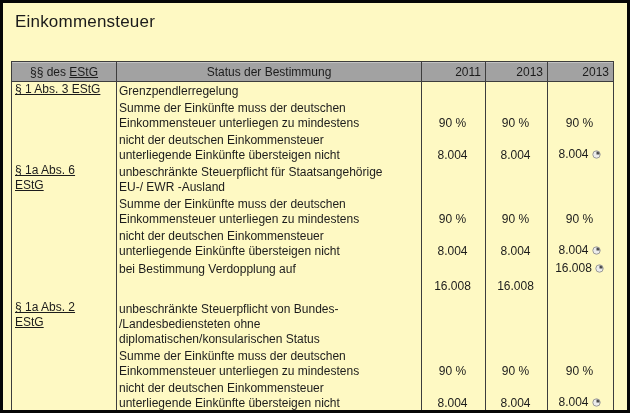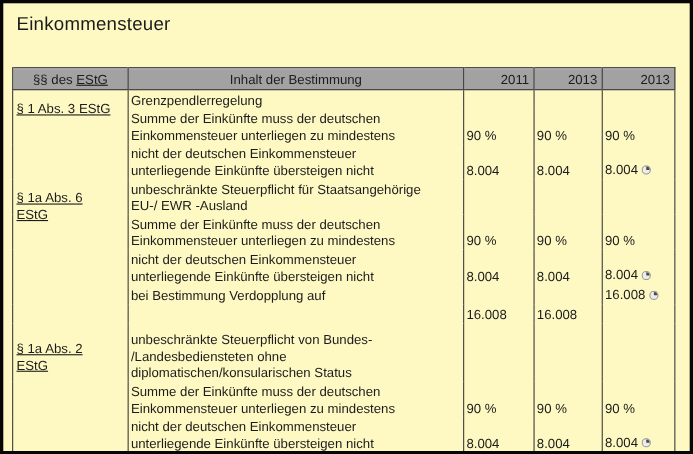--- a/index.html
+++ b/index.html
@@ -25,27 +25,27 @@
   .tax-table col.c-y3 { width: 66px; }
   .tax-table th {
     background: #a2a2a2; border-left: 1px solid #3d3d3d;
     border-bottom: 1px solid #3d3d3d;
     font-weight: 400; height: 20px; padding: 1px 4px;
     text-align: center; box-shadow: inset 0 1px 0 #c2c2c2;
   }
   .tax-table th.year { text-align: right; }
   .tax-table td { border-left: 1px solid #3d3d3d; line-height: 15px; }
   .tax-table td.ref {
-    vertical-align: top; padding: 10px 2px 0 3px; white-space: pre-line;
+    vertical-align: top; padding: 0 2px 0 3px; white-space: pre-line;
   }
   .tax-table td.content {
     vertical-align: bottom; padding: 2px 3px 0 2px; white-space: pre-line;
   }
   .tax-table td.val {
-    vertical-align: bottom; text-align: left;
+    vertical-align: bottom; text-align: center;
     padding: 2px 4px 0 2px; white-space: nowrap;
   }
   .tax-table tr.spacer td { height: 6px; padding: 0; }
   a.ref-link, a.hdr-link { color: #1c1c1c; text-decoration: underline; cursor: pointer; }
   .hist-icon { display: inline-block; margin-left: 3px; vertical-align: -1px; cursor: pointer; }
 </style>
 </head>
 <body>
 
 <div class="screen">
@@ -55,21 +55,21 @@
     <colgroup>
       <col class="c-ref">
         <col class="c-text">
         <col class="c-y1">
         <col class="c-y2">
         <col class="c-y3">
     </colgroup>
     <thead>
       <tr>
         <th><span>§§ des </span><a class="hdr-link">EStG</a></th>
-        <th>Inhalt der Bestimmung</th>
+        <th>Status der Bestimmung</th>
         <th class="year">2011</th>
         <th class="year">2013</th>
         <th class="year">2013</th>
       </tr>
     </thead>
     <tbody>
         <tr>
           <td class="ref" rowspan="3"><a class="ref-link">§ 1 Abs. 3 EStG</a></td>
           <td class="content">Grenzpendlerregelung</td>
           <td class="val"><span></span></td>

